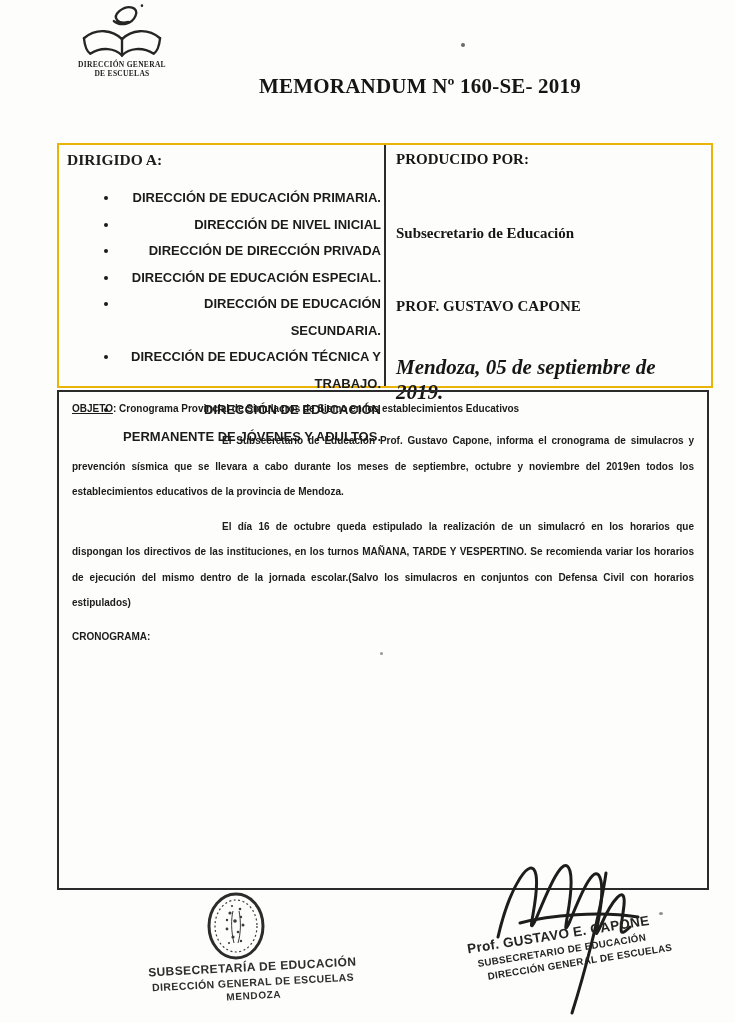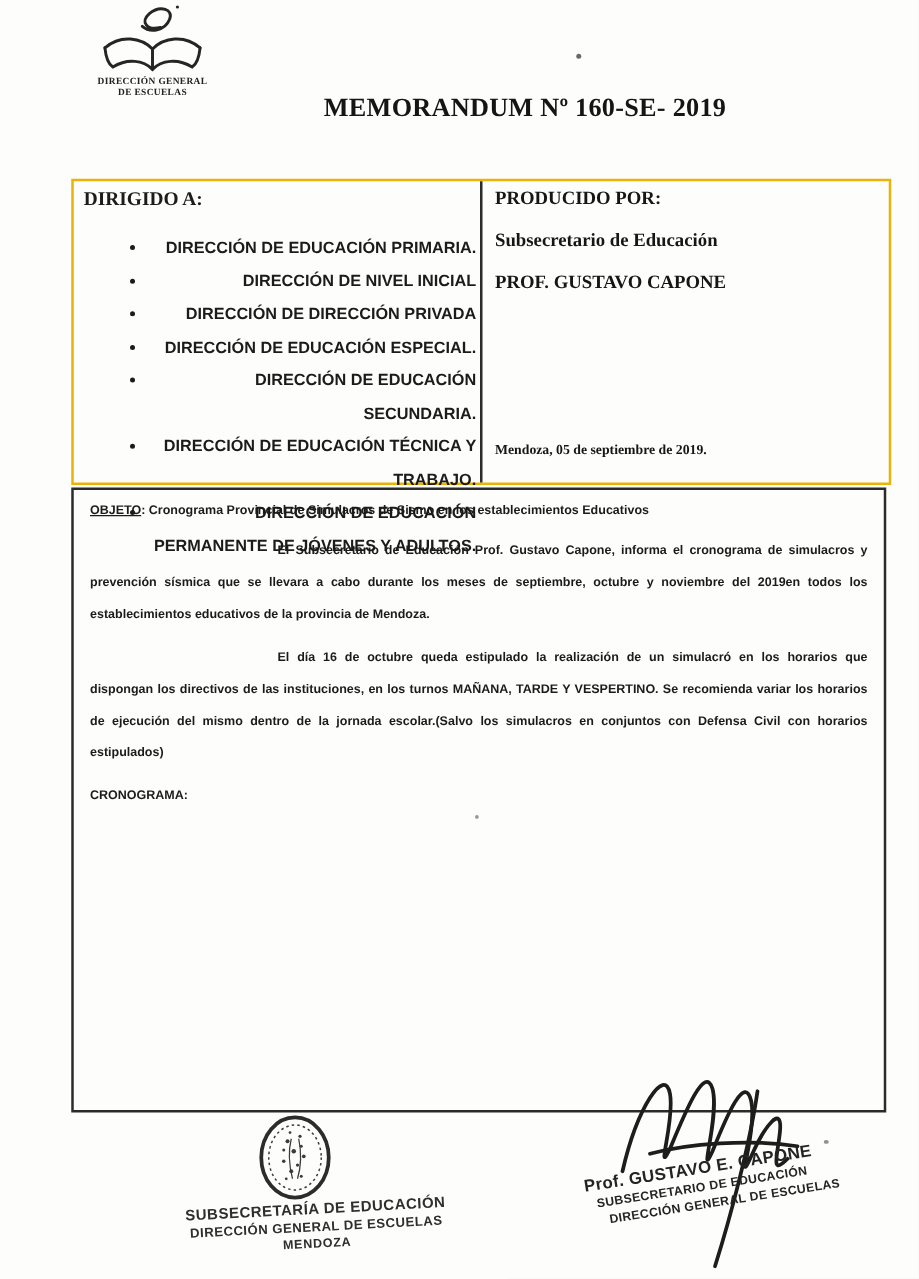--- a/index.html
+++ b/index.html
@@ -20,24 +20,24 @@
   .header-table{
     position:absolute;left:57px;top:143px;width:652px;height:241px;
     border:2px solid #eab308;display:flex;background:transparent;
   }
   .cell-left{width:327px;border-right:2px solid #2b2b2b;padding:6px 8px 0 8px;box-sizing:border-box;}
   .cell-left-header{font-family:"Liberation Serif",serif;font-weight:bold;font-size:15.5px;}
   .dir-list{margin:16px 0 0 0;padding-left:52px;width:262px;list-style:disc;
     font-size:13px;font-weight:bold;line-height:26.5px;color:#1b1b1b;text-align:right;}
   .dir-list li{padding-left:4px;}
   .cell-right{flex:1;padding:6px 10px;box-sizing:border-box;display:flex;flex-direction:column;
-    font-family:"Liberation Serif",serif;font-weight:bold;font-size:15px;color:#161616;}
+    font-family:"Liberation Serif",serif;font-weight:bold;font-size:15px;color:#161616;gap:40px;}
   .prod-role{margin-top:17px;}
   .prod-name{margin-top:16px;}
-  .prod-date{margin-top:auto;margin-bottom:14px;font-size:11px;}
+  .prod-date{margin-top:auto;margin-bottom:14px;font-size:21px;font-style:italic;}
   
   .body-box{
     position:absolute;left:57px;top:390px;width:652px;height:500px;
     border:2px solid #2b2b2b;box-sizing:border-box;padding:7px 13px;
     font-size:10px;font-weight:bold;color:#1b1b1b;overflow:hidden;
   }
   .objeto{line-height:20px;}
   .objeto .u{text-decoration:underline;}
   .para{margin:9px 0 0 0;text-align:justify;line-height:25.5px;text-indent:150px;}
   .para-flush{margin:9px 0 0 0;text-align:justify;line-height:25.5px;}

